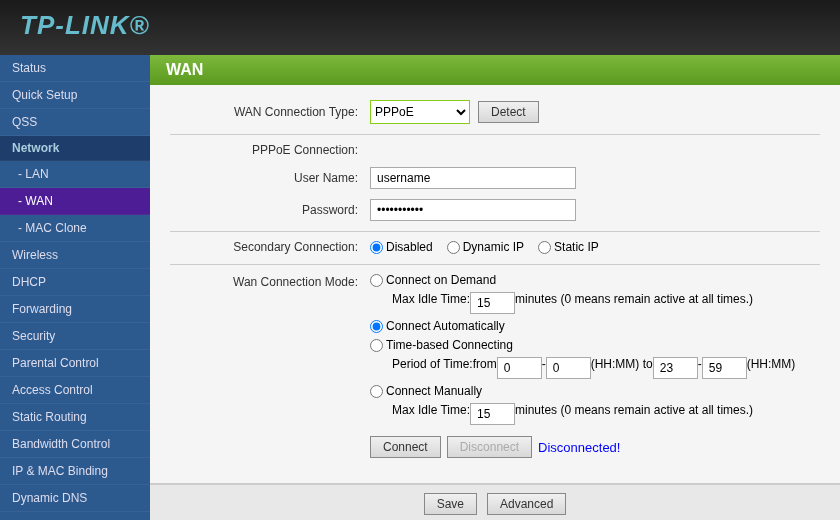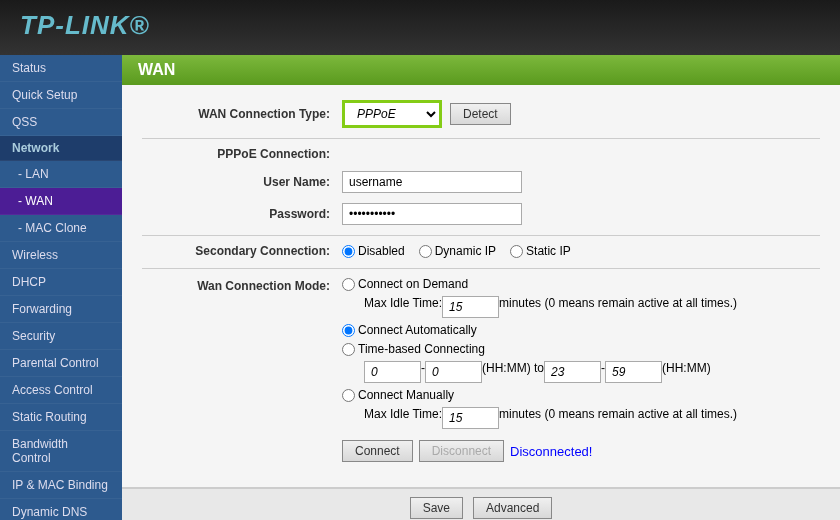--- a/index.html
+++ b/index.html
@@ -24,21 +24,21 @@
 
     
     .main-layout {
       display: flex;
       flex: 1;
       overflow: hidden;
     }
 
     
     .sidebar {
-      width: 122px;
+      width: 150px;
       background: #2d5a8e;
       color: #fff;
       flex-shrink: 0;
       overflow-y: auto;
     }
     .sidebar-item {
       padding: 6px 12px;
       cursor: pointer;
       font-size: 12px;
       color: #dde;
@@ -71,44 +71,43 @@
     
     .form-row {
       display: flex;
       align-items: center;
       margin-bottom: 10px;
     }
     .form-label {
       width: 200px;
       text-align: right;
       padding-right: 12px;
-      font-weight: bold;
+      font-weight: normal;
       font-size: 12px;
       color: #333;
       flex-shrink: 0;
     }
     .form-control-wrap {
       display: flex;
       align-items: center;
       gap: 8px;
     }
     input[type="text"], input[type="password"] {
       border: 1px solid #aaa;
       padding: 3px 6px;
       font-size: 12px;
-      width: 180px;
+      width: 206px;
       background: #fff;
     }
     select {
-      border: 3px solid #84cc16;
-      padding: 3px 8px;
+      border: 1px solid #84cc16;
+      padding: 3px 0;
       font-size: 12px;
       background: #fff;
       width: 100px;
-      font-style: italic;
     }
     .btn {
       padding: 3px 12px;
       font-size: 12px;
       border: 1px solid #888;
       background: linear-gradient(to bottom, #f0f0f0, #d8d8d8);
       cursor: pointer;
       color: #333;
     }
     .section-divider {
@@ -141,22 +140,21 @@
       font-size: 12px;
     }
     .indent-row {
       display: flex;
       align-items: flex-start;
       gap: 0;
       font-size: 12px;
       margin-left: 22px;
     }
     input[type="text"].small {
-      width: 57px;
-      font-style: italic;
+      width: 45px;
     }
 
     
     .bottom-bar {
       background: #e8e8e8;
       border-top: 2px solid #ccc;
       padding: 8px 20px;
       display: flex;
       justify-content: center;
       gap: 10px;
@@ -284,20 +282,21 @@
             </label>
           </div>
 
           <div class="wan-mode-row">
             <label class="radio-item">
               <input type="radio" name="wan-mode" style="">
               <span>Time-based Connecting</span>
             </label>
           </div>
           <div class="indent-row">
+            <span>Period of Time:from</span>
             <input type="text" class="small" value="0" style="">
             <span>-</span>
             <input type="text" class="small" value="0" style="">
             <span>(HH:MM) to</span>
             <input type="text" class="small" value="23" style="">
             <span>-</span>
             <input type="text" class="small" value="59" style="">
             <span>(HH:MM)</span>
           </div>
 

